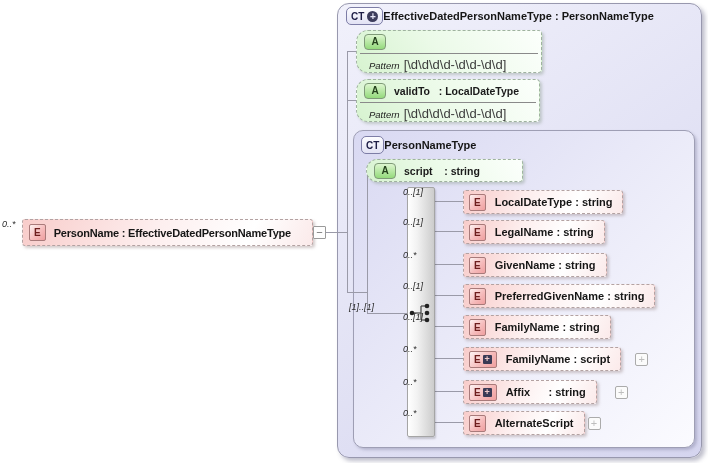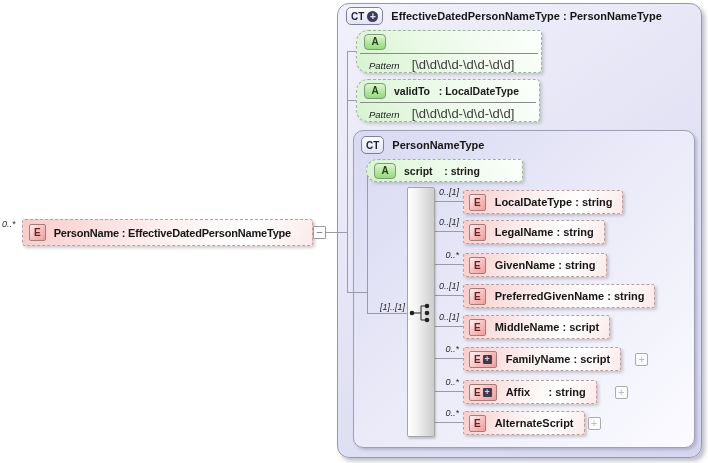--- a/index.html
+++ b/index.html
@@ -13,42 +13,42 @@
   
   .outer-box{position:absolute;left:337px;top:3px;width:365px;height:455px;box-sizing:border-box;
     border:1px solid #9898ae;border-radius:12px;
     background:linear-gradient(145deg,#f1f1fb 0%,#e3e3f5 50%,#d5d5ef 100%);
     box-shadow:3px 3px 4px rgba(110,110,140,.45);z-index:1;}
   .inner-box{position:absolute;left:353px;top:130px;width:342px;height:318px;box-sizing:border-box;
     border:1px solid #9e9eb4;border-radius:10px;
     background:linear-gradient(135deg,#d9d9f2 0%,#e9e9f8 45%,#fbfbff 100%);
     box-shadow:2px 2px 3px rgba(110,110,140,.35);z-index:1;}
 
-  .type-header{position:absolute;display:flex;align-items:center;gap:8px;z-index:4;}
+  .type-header{position:absolute;display:flex;align-items:center;z-index:4;}
   .ct-badge{display:inline-flex;align-items:center;justify-content:center;gap:3px;height:16px;
     padding:0 4px;border:1px solid #7d7da6;border-radius:5px;
     background:linear-gradient(to bottom,#fdfdff,#e2e2f4);
     font-weight:bold;font-size:10px;color:#1e1e46;}
   .ct-plus{width:11px;height:11px;border-radius:50%;background:#3c3c5c;color:#e8e8f8;
     font-size:10px;line-height:11px;text-align:center;font-weight:bold;}
   .ct-plus:empty{display:none;}
   .type-title{font-weight:bold;font-size:11px;color:#161616;white-space:pre;}
 
   
   .attr-box{position:absolute;box-sizing:border-box;border:1px dashed #9fb29f;
     border-radius:12px 4px 4px 12px;
     background:linear-gradient(55deg,#d7f3d0 0%,#ebfae8 45%,#fcfffc 100%);
     box-shadow:2px 2px 3px rgba(120,140,120,.35);z-index:4;}
   .attr-title{display:flex;align-items:center;gap:8px;height:21px;padding-left:7px;}
   .a-badge{flex:0 0 20px;width:20px;height:14px;border:1px solid #7f9a78;border-radius:4px;
     background:linear-gradient(to bottom,#ddf6cf,#94da7c);
     font-size:10px;font-weight:bold;color:#24411c;
     display:flex;align-items:center;justify-content:center;}
   .attr-label{font-weight:bold;font-size:10.5px;color:#1a1a1a;white-space:pre;}
-  .facet-row{display:flex;align-items:baseline;gap:12px;padding:3px 0 0 9px;margin:1px 3px 0 3px;
+  .facet-row{display:flex;align-items:baseline;gap:4px;padding:3px 0 0 9px;margin:1px 3px 0 3px;
     border-top:1px solid #8a8a8a;}
   .facet-label{font-style:italic;font-size:9.5px;color:#222;}
   .facet-value{font-size:13px;color:#3c3c3c;letter-spacing:0;}
 
   
   .erow{position:absolute;left:463px;display:flex;align-items:center;z-index:4;}
   .ebox{display:inline-flex;align-items:center;gap:9px;height:24px;box-sizing:border-box;
     padding:0 10px 0 5px;border:1px dashed #b3a2a2;border-radius:3px;
     background:linear-gradient(115deg,#f8ccca 0%,#fdeeee 40%,#ffffff 70%,#fbeaea 100%);
     box-shadow:2px 2px 3px rgba(150,130,130,.4);}
@@ -59,21 +59,21 @@
   .e-plus{width:9px;height:9px;background:#3a3a55;color:#f0caca;font-size:9px;line-height:9px;
     text-align:center;border-radius:1px;font-weight:bold;}
   .e-plus:empty{display:none;}
   .e-label{font-weight:bold;font-size:11px;color:#161616;white-space:pre;}
   .expand{width:13px;height:13px;box-sizing:border-box;border:1px solid #ababab;background:#fbfbfb;
     color:#bdbdbd;font-size:11px;line-height:11px;text-align:center;border-radius:2px;}
   .expand:empty{display:none;}
 
   
   .card{position:absolute;font-style:italic;font-size:9px;color:#2a2a2a;z-index:4;white-space:nowrap;}
-  .card.right{text-align:right;}
+  .card.right{text-align:left;}
 
   
   .model-bar{position:absolute;left:407px;top:187px;width:28px;height:250px;box-sizing:border-box;
     border:1px solid #a5a5a5;border-radius:2px;
     background:linear-gradient(to right,#ffffff 0%,#f2f2f2 35%,#cccccc 100%);
     box-shadow:1px 2px 2px rgba(0,0,0,.18);z-index:3;}
   .seq-icon{position:absolute;left:408px;top:303px;z-index:4;}
 
   
   .person-box{position:absolute;left:22px;top:219px;width:291px;height:27px;box-sizing:border-box;
@@ -223,21 +223,21 @@
 
   </div>
 
   <div class="card right" style="left:403px;top:312px;width:56px">0..[1]</div>
   <div class="erow" style="top:315px">
     <div class="ebox">
       <span class="e-badge">
         <span>E</span>
 
       </span>
-      <span class="e-label">MiddleName : script</span>
+      <span class="e-label">FamilyName : string</span>
     </div>
 
   </div>
 
   <div class="card right" style="left:403px;top:344px;width:56px">0..*</div>
   <div class="erow" style="top:347px">
     <div class="ebox">
       <span class="e-badge">
         <span>E</span>
         <span class="e-plus">+</span>

